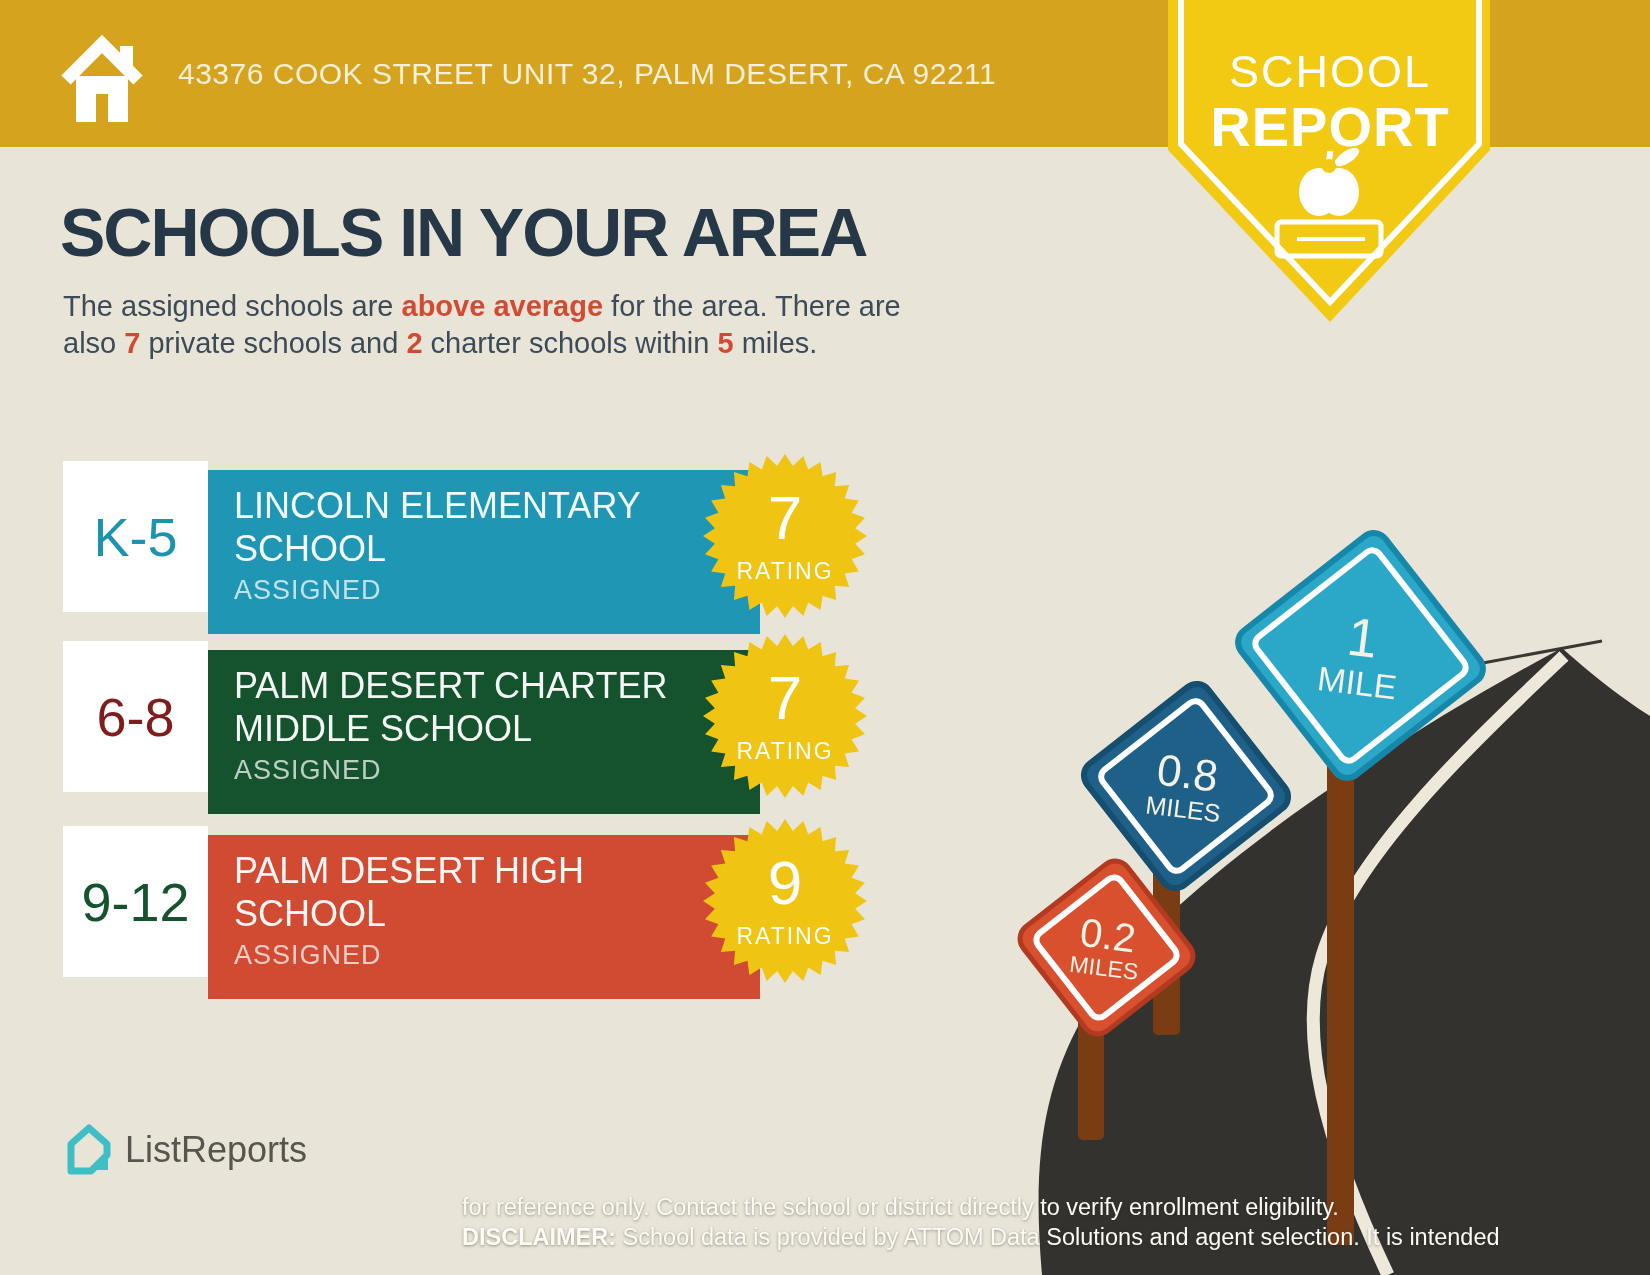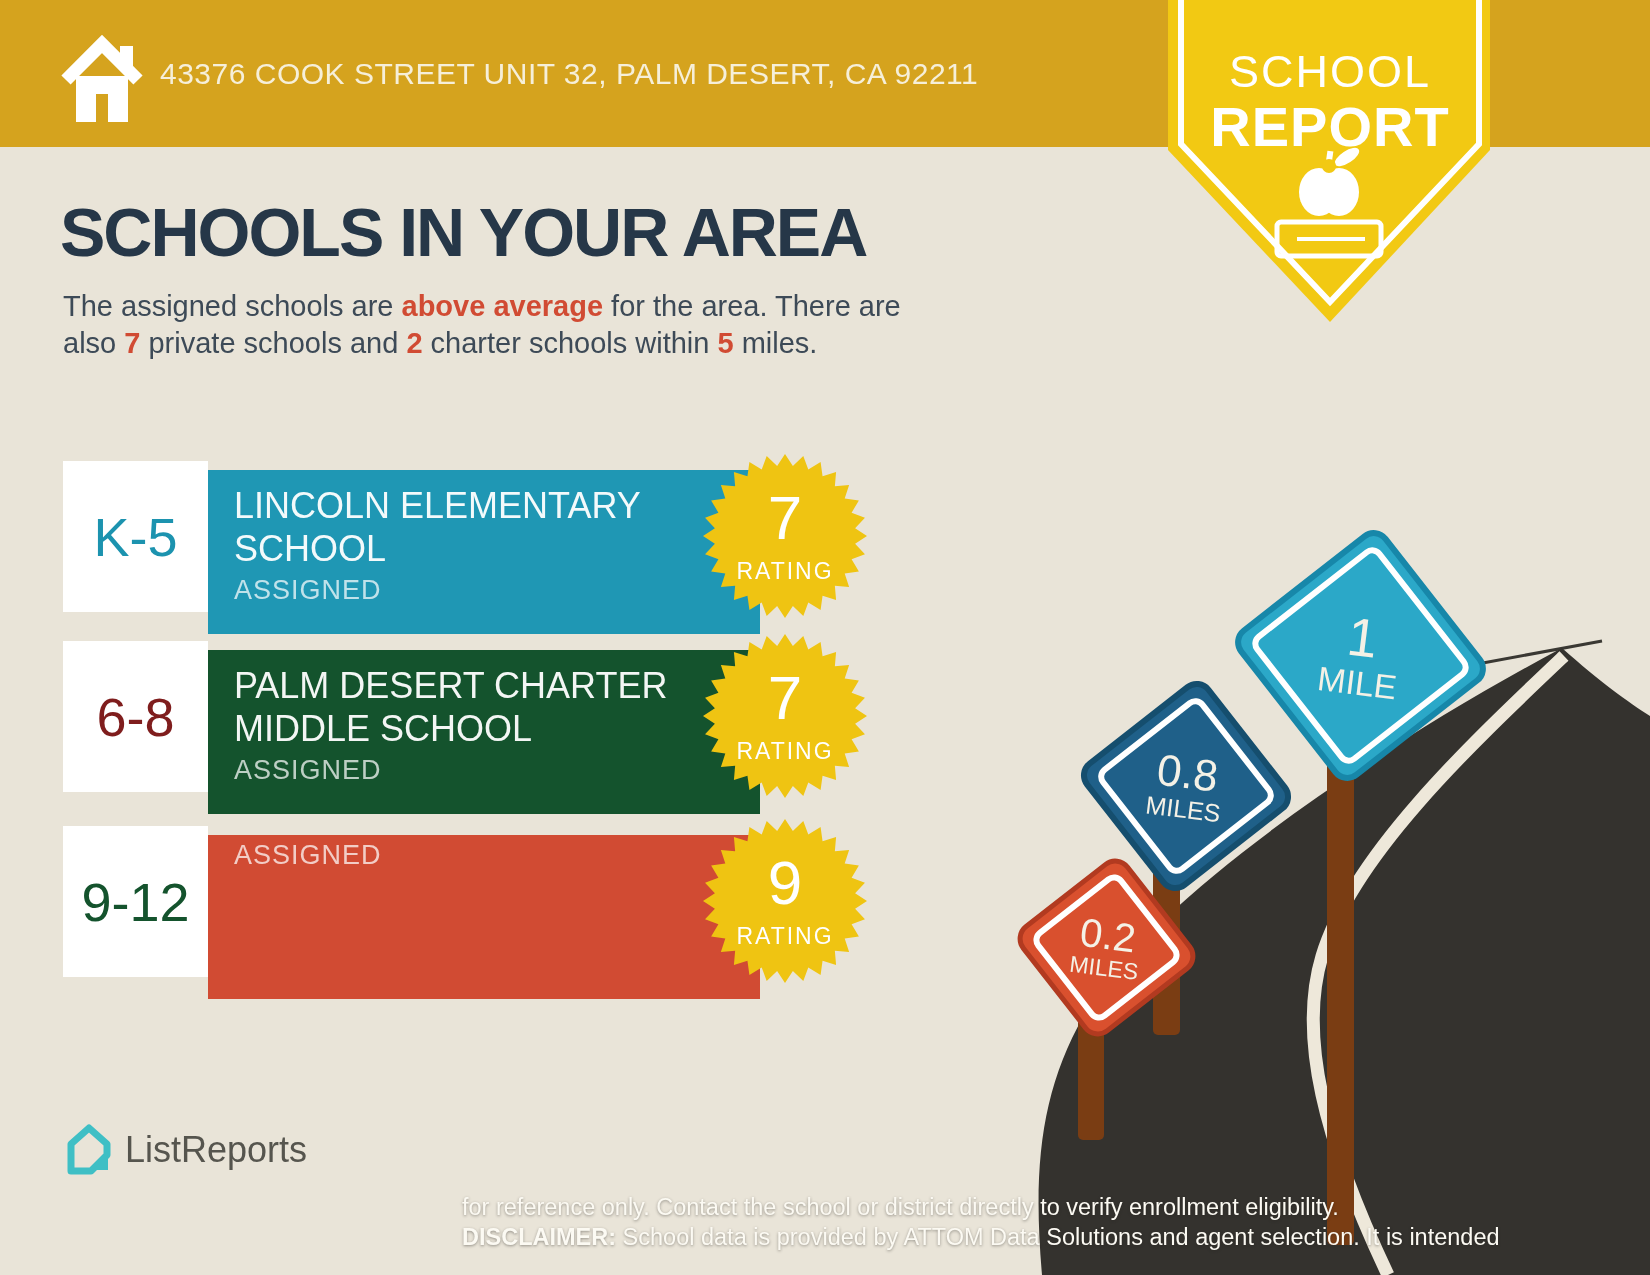--- a/index.html
+++ b/index.html
@@ -16,21 +16,21 @@
     align-items:center;justify-content:center;color:#F4F1E6;line-height:1.05;}
   .sign-1{left:1266px;top:561px;width:177px;height:177px;background:#2BA8C8;border:6px solid #1787A9;transform:rotate(52deg);}
   .sign-08{left:1106px;top:706px;width:148px;height:148px;background:#1F6089;border:6px solid #154E6E;transform:rotate(52deg);}
   .sign-02{left:1038px;top:879px;width:127px;height:127px;background:#D9502E;border:5px solid #B23A20;transform:rotate(52deg);}
   .sign-1 .sign-value{font-size:54px;}   .sign-1 .sign-unit{font-size:34px;}
   .sign-08 .sign-value{font-size:44px;}  .sign-08 .sign-unit{font-size:25px;}
   .sign-02 .sign-value{font-size:40px;}  .sign-02 .sign-unit{font-size:23px;}
   
   .header{position:absolute;left:0;top:0;width:1650px;height:147px;background:#D5A31E;z-index:4;}
   .home-icon{position:absolute;left:60px;top:30px;}
-  .address{position:absolute;left:160px;top:0;height:147px;display:flex;align-items:center;
+  .address{position:absolute;left:178px;top:0;height:147px;display:flex;align-items:center;
     color:#F6EFD9;font-size:30px;letter-spacing:.5px;}
   
   .pennant{position:absolute;left:1160px;top:0;width:340px;height:340px;z-index:5;}
   .pennant-text{position:absolute;width:340px;text-align:center;color:#FFFFFF;}
   .pennant-l1{top:46px;font-size:45px;font-weight:400;letter-spacing:2px;}
   .pennant-l2{top:94px;font-size:56px;font-weight:700;letter-spacing:1px;}
   
   .title{position:absolute;left:60px;top:193px;z-index:4;color:#263748;
     font-size:68px;font-weight:700;letter-spacing:-2px;}
   .intro{position:absolute;left:63px;top:288px;z-index:4;color:#3D4A57;
@@ -156,20 +156,21 @@
           <polygon class="starburst" fill="#EFC412" points="100.0,0.0 109.6,14.5 122.3,2.5 128.4,18.8 143.4,9.9 145.8,27.2 162.3,21.8 160.8,39.2 178.2,37.7 172.8,54.2 190.1,56.6 181.2,71.6 197.5,77.7 185.5,90.4 200.0,100.0 185.5,109.6 197.5,122.3 181.2,128.4 190.1,143.4 172.8,145.8 178.2,162.3 160.8,160.8 162.3,178.2 145.8,172.8 143.4,190.1 128.4,181.2 122.3,197.5 109.6,185.5 100.0,200.0 90.4,185.5 77.7,197.5 71.6,181.2 56.6,190.1 54.2,172.8 37.7,178.2 39.2,160.8 21.8,162.3 27.2,145.8 9.9,143.4 18.8,128.4 2.5,122.3 14.5,109.6 0.0,100.0 14.5,90.4 2.5,77.7 18.8,71.6 9.9,56.6 27.2,54.2 21.8,37.7 39.2,39.2 37.7,21.8 54.2,27.2 56.6,9.9 71.6,18.8 77.7,2.5 90.4,14.5"></polygon>
         </svg>
       <div class="rating-num">7</div>
       <div class="rating-label">RATING</div>
     </div>
   </div>
 
   <div class="row row-3">
     <div class="grade">9-12</div>
     <div class="bar">
+      <div class="school-name">PALM DESERT HIGH SCHOOL</div>
       <div class="school-status">ASSIGNED</div>
     </div>
     <div class="rating">
       <svg width="164" height="164" viewBox="0 0 200 200">
           <polygon class="starburst" fill="#EFC412" points="100.0,0.0 109.6,14.5 122.3,2.5 128.4,18.8 143.4,9.9 145.8,27.2 162.3,21.8 160.8,39.2 178.2,37.7 172.8,54.2 190.1,56.6 181.2,71.6 197.5,77.7 185.5,90.4 200.0,100.0 185.5,109.6 197.5,122.3 181.2,128.4 190.1,143.4 172.8,145.8 178.2,162.3 160.8,160.8 162.3,178.2 145.8,172.8 143.4,190.1 128.4,181.2 122.3,197.5 109.6,185.5 100.0,200.0 90.4,185.5 77.7,197.5 71.6,181.2 56.6,190.1 54.2,172.8 37.7,178.2 39.2,160.8 21.8,162.3 27.2,145.8 9.9,143.4 18.8,128.4 2.5,122.3 14.5,109.6 0.0,100.0 14.5,90.4 2.5,77.7 18.8,71.6 9.9,56.6 27.2,54.2 21.8,37.7 39.2,39.2 37.7,21.8 54.2,27.2 56.6,9.9 71.6,18.8 77.7,2.5 90.4,14.5"></polygon>
         </svg>
       <div class="rating-num">9</div>
       <div class="rating-label">RATING</div>
     </div>
   </div>

